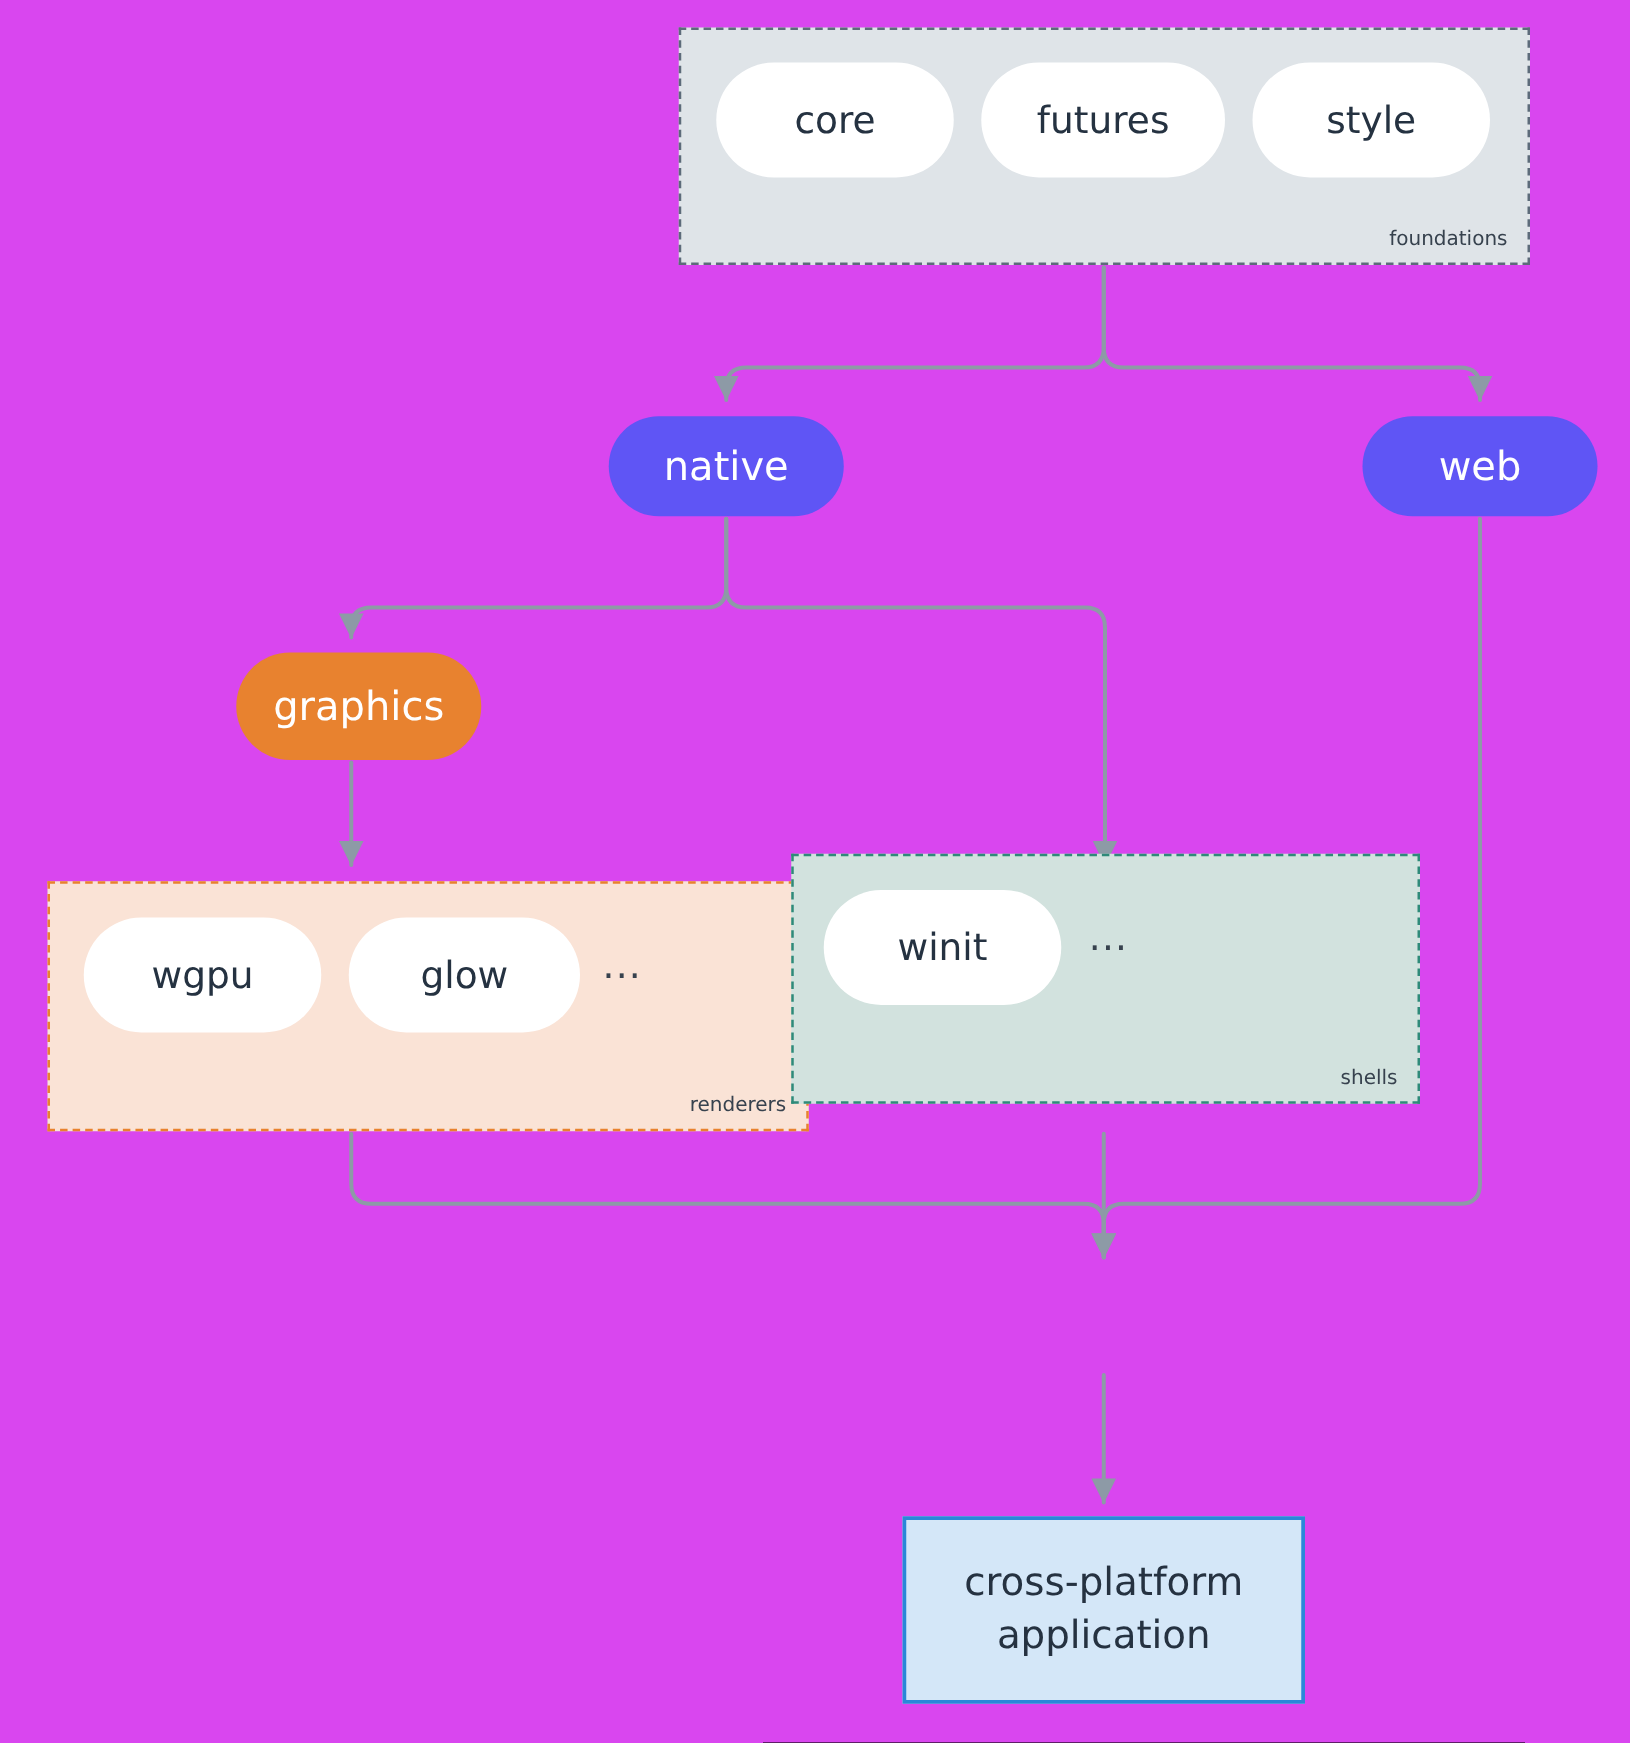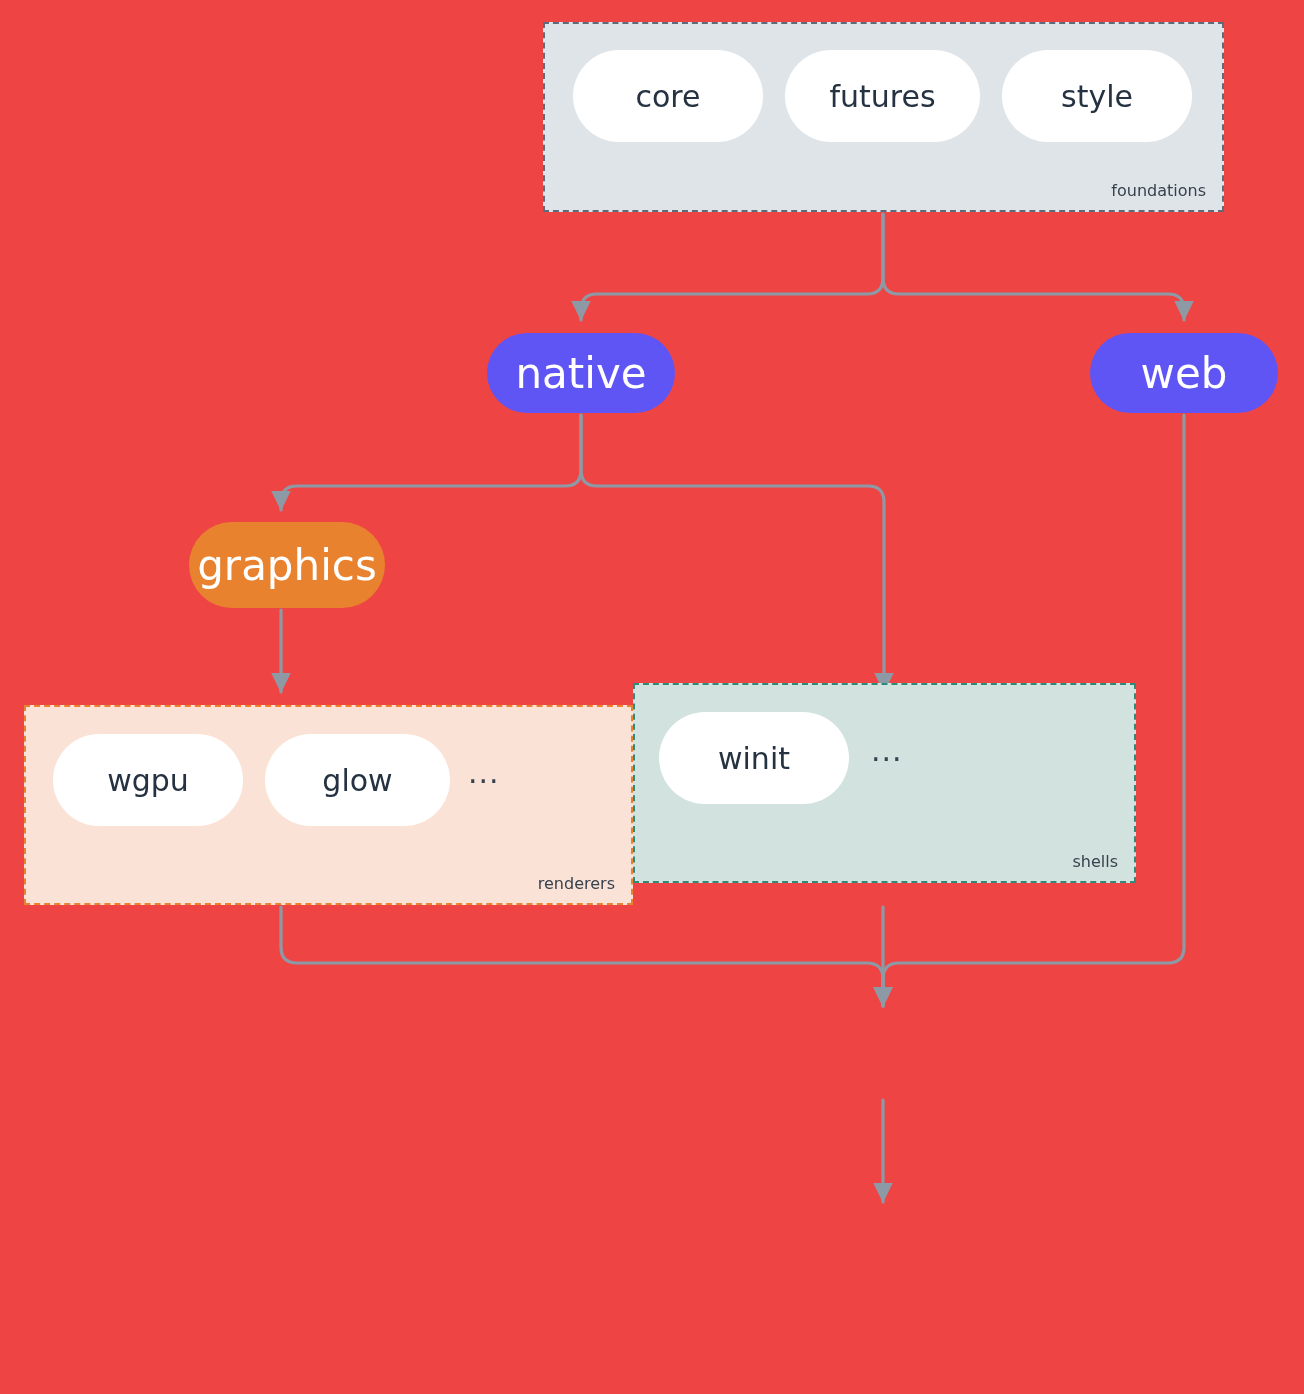--- a/index.html
+++ b/index.html
@@ -4,21 +4,21 @@
 <style>
   html, body {
     margin: 0;
     padding: 0;
     background: #000000;
   }
   #stage {
     position: relative;
     width: 1304px;
     height: 1394px;
-    background: #ef4444;
+    background: #d946ef;
     overflow: hidden;
     font-family: "DejaVu Sans", sans-serif;
   }
   svg.edges {
     position: absolute;
     left: 0;
     top: 0;
     width: 1304px;
     height: 1394px;
     pointer-events: none;
@@ -48,21 +48,21 @@
   #grp-foundations {
     left: 543px; top: 22px;
     width: 681px; height: 190px;
     background: #dfe4e8;
     border: 2px dashed #5d6b7a;
   }
   #grp-foundations .group-row { left: 28px; top: 26px; }
 
   
   #grp-renderers {
-    left: 24px; top: 705px;
+    left: 38px; top: 705px;
     width: 609px; height: 200px;
     background: #fae3d6;
     border: 2px dashed #e8822f;
   }
   #grp-renderers .group-row { left: 27px; top: 27px; }
 
   
   #grp-shells {
     left: 633px; top: 683px;
     width: 503px; height: 200px;
@@ -103,21 +103,21 @@
   }
 
   
   .node {
     position: absolute;
     display: flex;
     align-items: center;
     justify-content: center;
     border-radius: 999px;
     color: #ffffff;
-    font-size: 42px;
+    font-size: 32px;
     box-sizing: border-box;
     white-space: nowrap;
     text-align: right;
   }
   #node-native   { left: 487px; top: 333px; width: 188px; height: 80px; background: #5f55f5; }
   #node-web      { left: 1090px; top: 333px; width: 188px; height: 80px; background: #5f55f5; }
   #node-graphics { left: 189px; top: 522px; width: 196px; height: 86px; background: #e8822f; }
   #node-iced     { left: 790px; top: 1018px; width: 186px; height: 80px; background: #2188d9; }
 
   
@@ -196,14 +196,18 @@
     <div class="group-label">shells</div>
   </div>
 
   <div class="node" id="node-native">native</div>
 
   <div class="node" id="node-web">web</div>
 
   <div class="node" id="node-graphics">graphics</div>
 
 
+  <div id="node-app">
+    <span>cross-platform</span>
+    <span>application</span>
+  </div>
 
 </div>
 
 </body></html>

